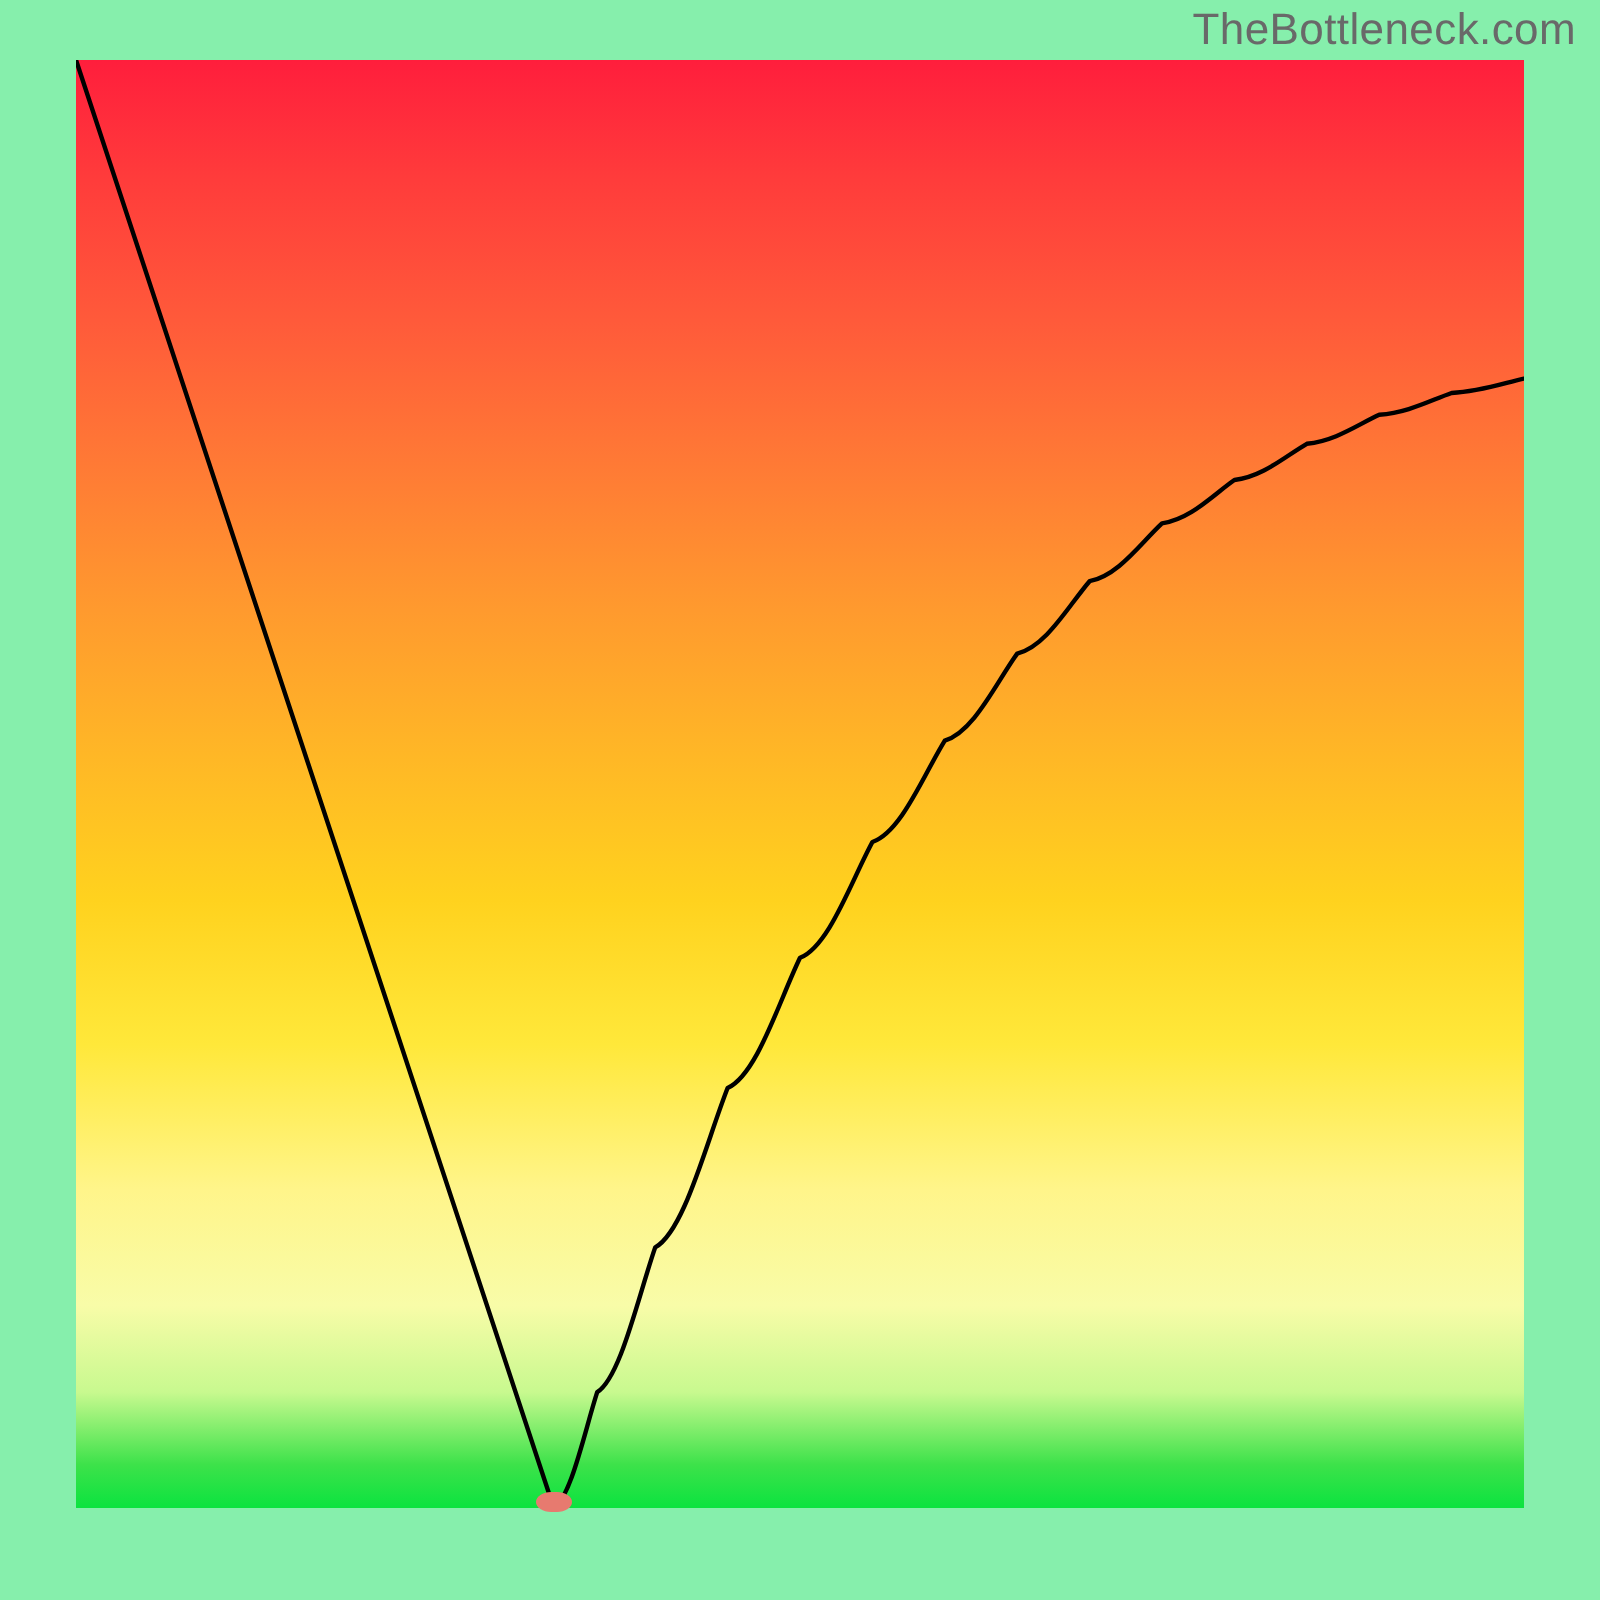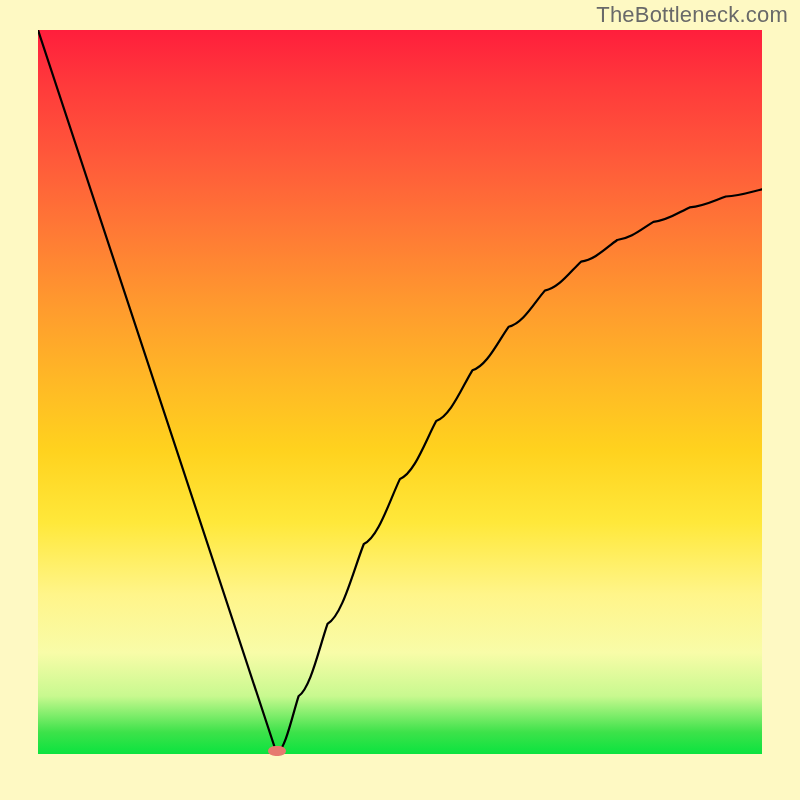--- a/index.html
+++ b/index.html
@@ -8,21 +8,21 @@
     width: 800px;
     height: 800px;
     background: #000;
     overflow: hidden;
     font-family: Arial, Helvetica, sans-serif;
   }
   .frame {
     position: relative;
     width: 800px;
     height: 800px;
-    background: #fef9c3;
+    background: #86efac;
   }
   .watermark {
     position: absolute;
     top: 2px;
     right: 12px;
     color: #696969;
     font-size: 22px;
     font-weight: 400;
     letter-spacing: 0.2px;
     z-index: 5;

